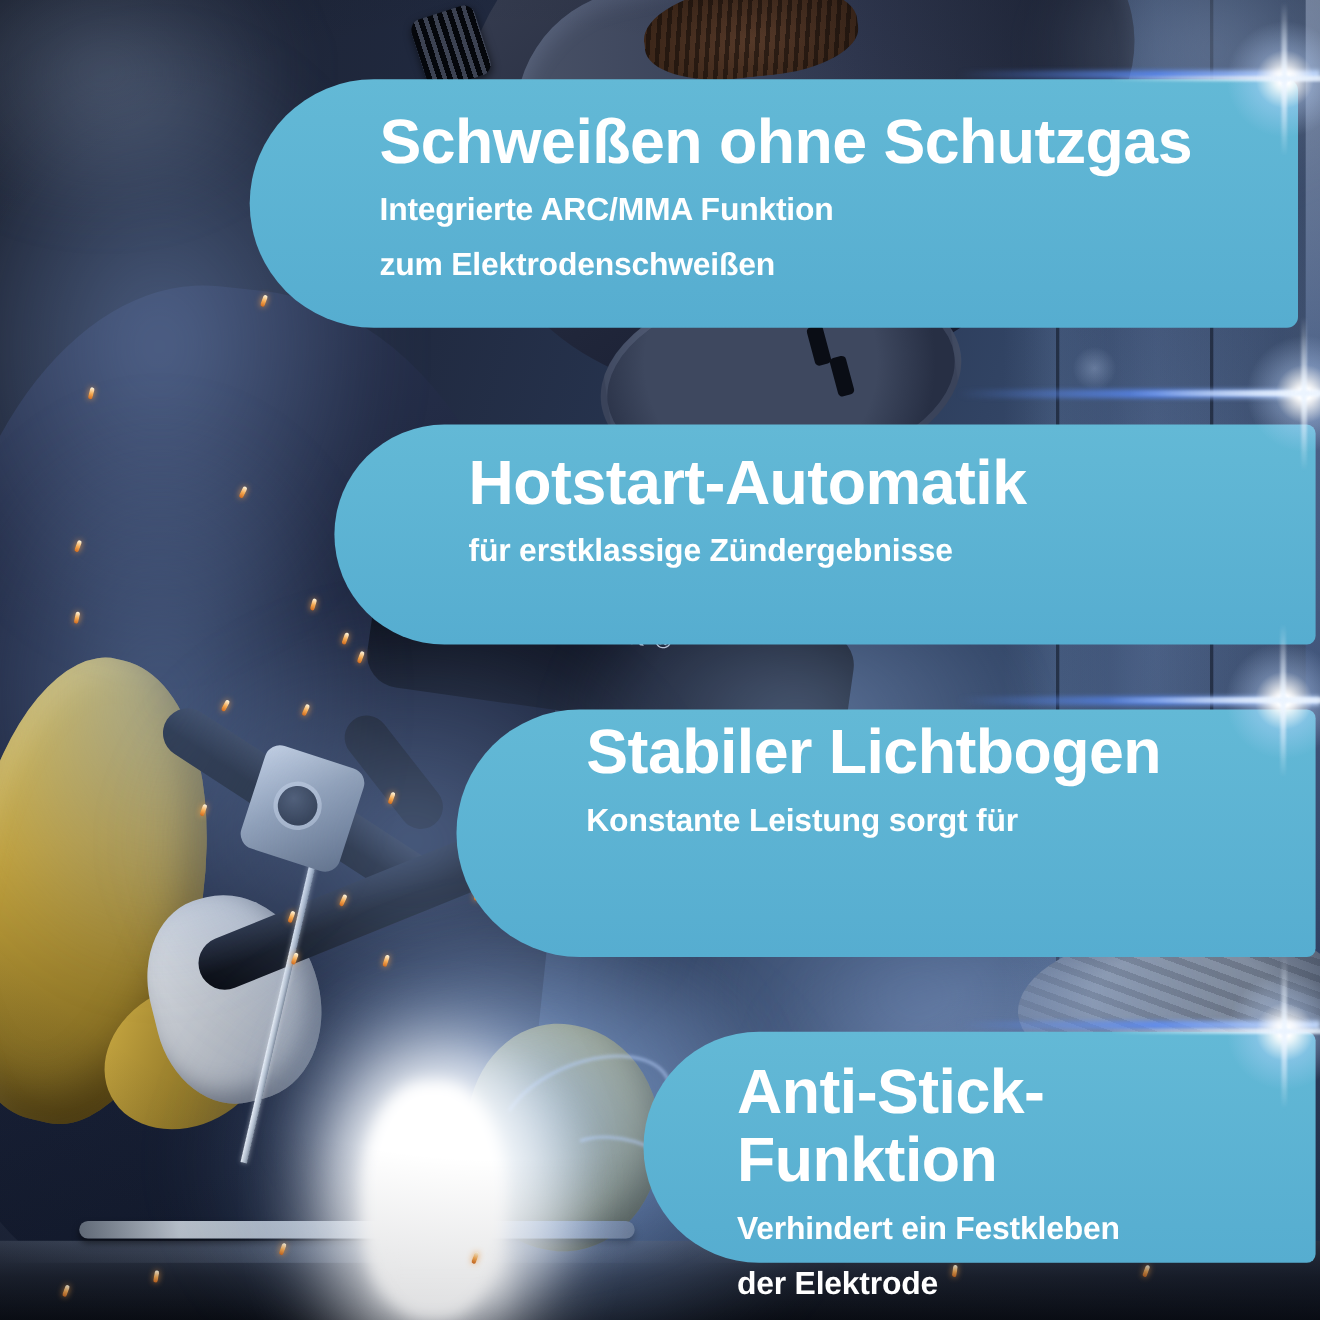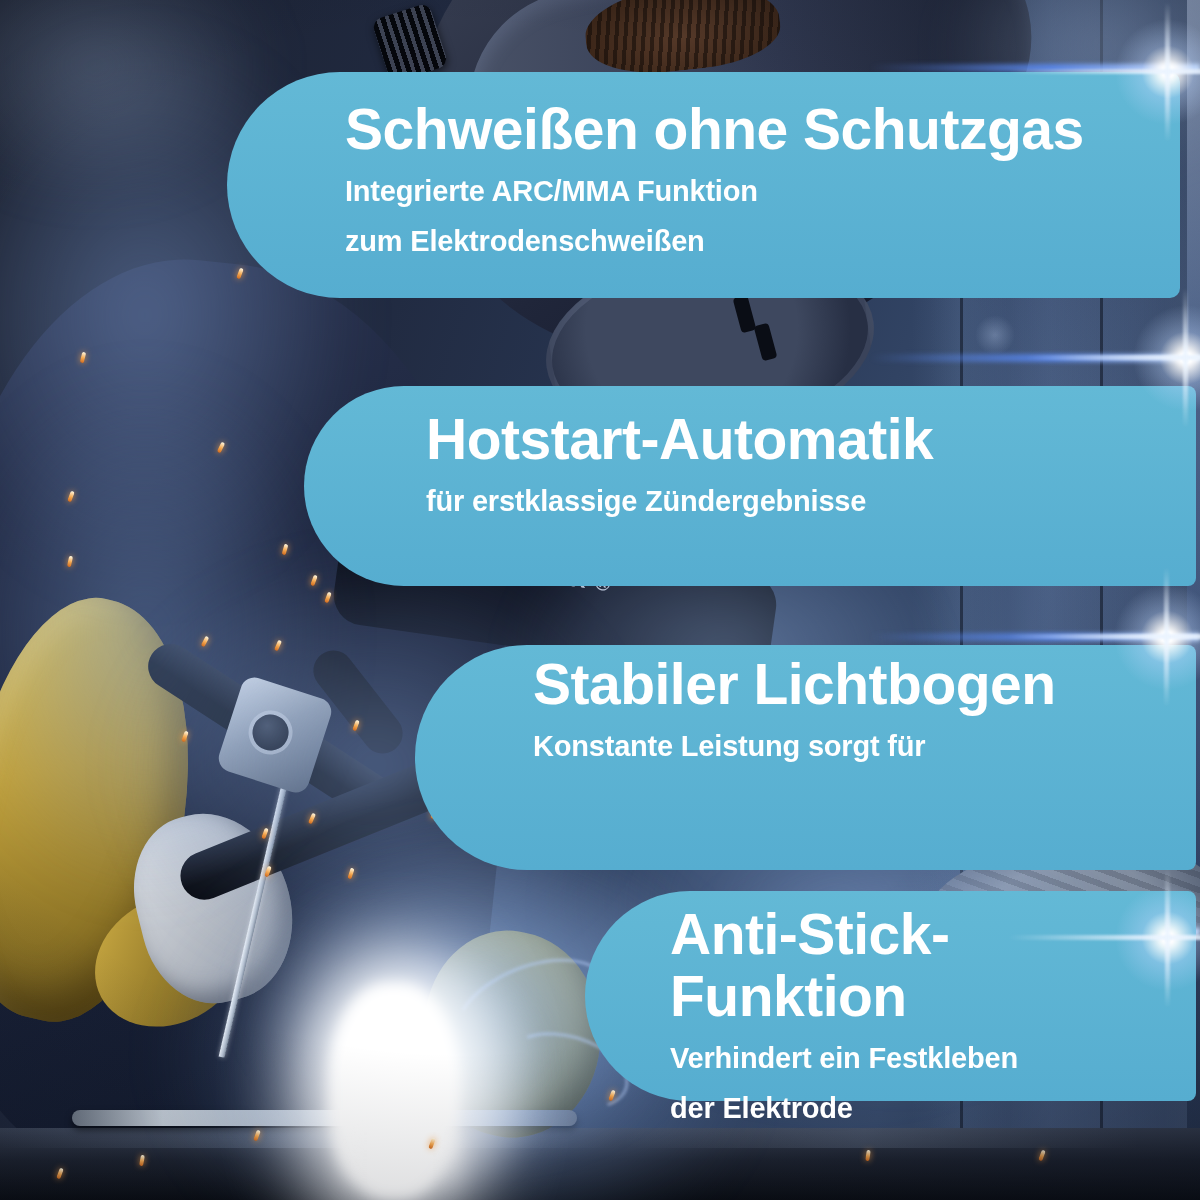--- a/index.html
+++ b/index.html
@@ -165,22 +165,22 @@
     font-weight:bold;letter-spacing:-.5px;}
   .banner .banner-sub{position:static;margin:8px 0 0 0;font-size:29px;line-height:47px;
     font-weight:bold;letter-spacing:-.2px;}
   .banner .banner-sub + .banner-sub{margin-top:3px;}
   .b1{left:227px;top:72px;width:953px;height:226px;border-radius:113px 10px 10px 113px;
     padding:26px 30px 0 118px;}
   .b2{left:304px;top:386px;width:892px;height:200px;border-radius:100px 8px 8px 100px;
     padding:22px 30px 0 122px;}
   .b3{left:415px;top:645px;width:781px;height:225px;border-radius:112px 8px 8px 112px;
     padding:8px 30px 0 118px;}
-  .b4{left:585px;top:891px;width:611px;height:210px;border-radius:105px 8px 8px 105px;
-    padding:12px 20px 0 85px;}
+  .b4{left:585px;top:938px;width:611px;height:210px;border-radius:105px 8px 8px 105px;
+    padding:24px 20px 0 85px;}
 </style>
 </head>
 <body>
 
 <div class="stage">
 
   <div class="wall-right"></div>
   <div class="seam s-a"></div>
   <div class="seam s-b"></div>
   <div class="wall-edge"></div>

